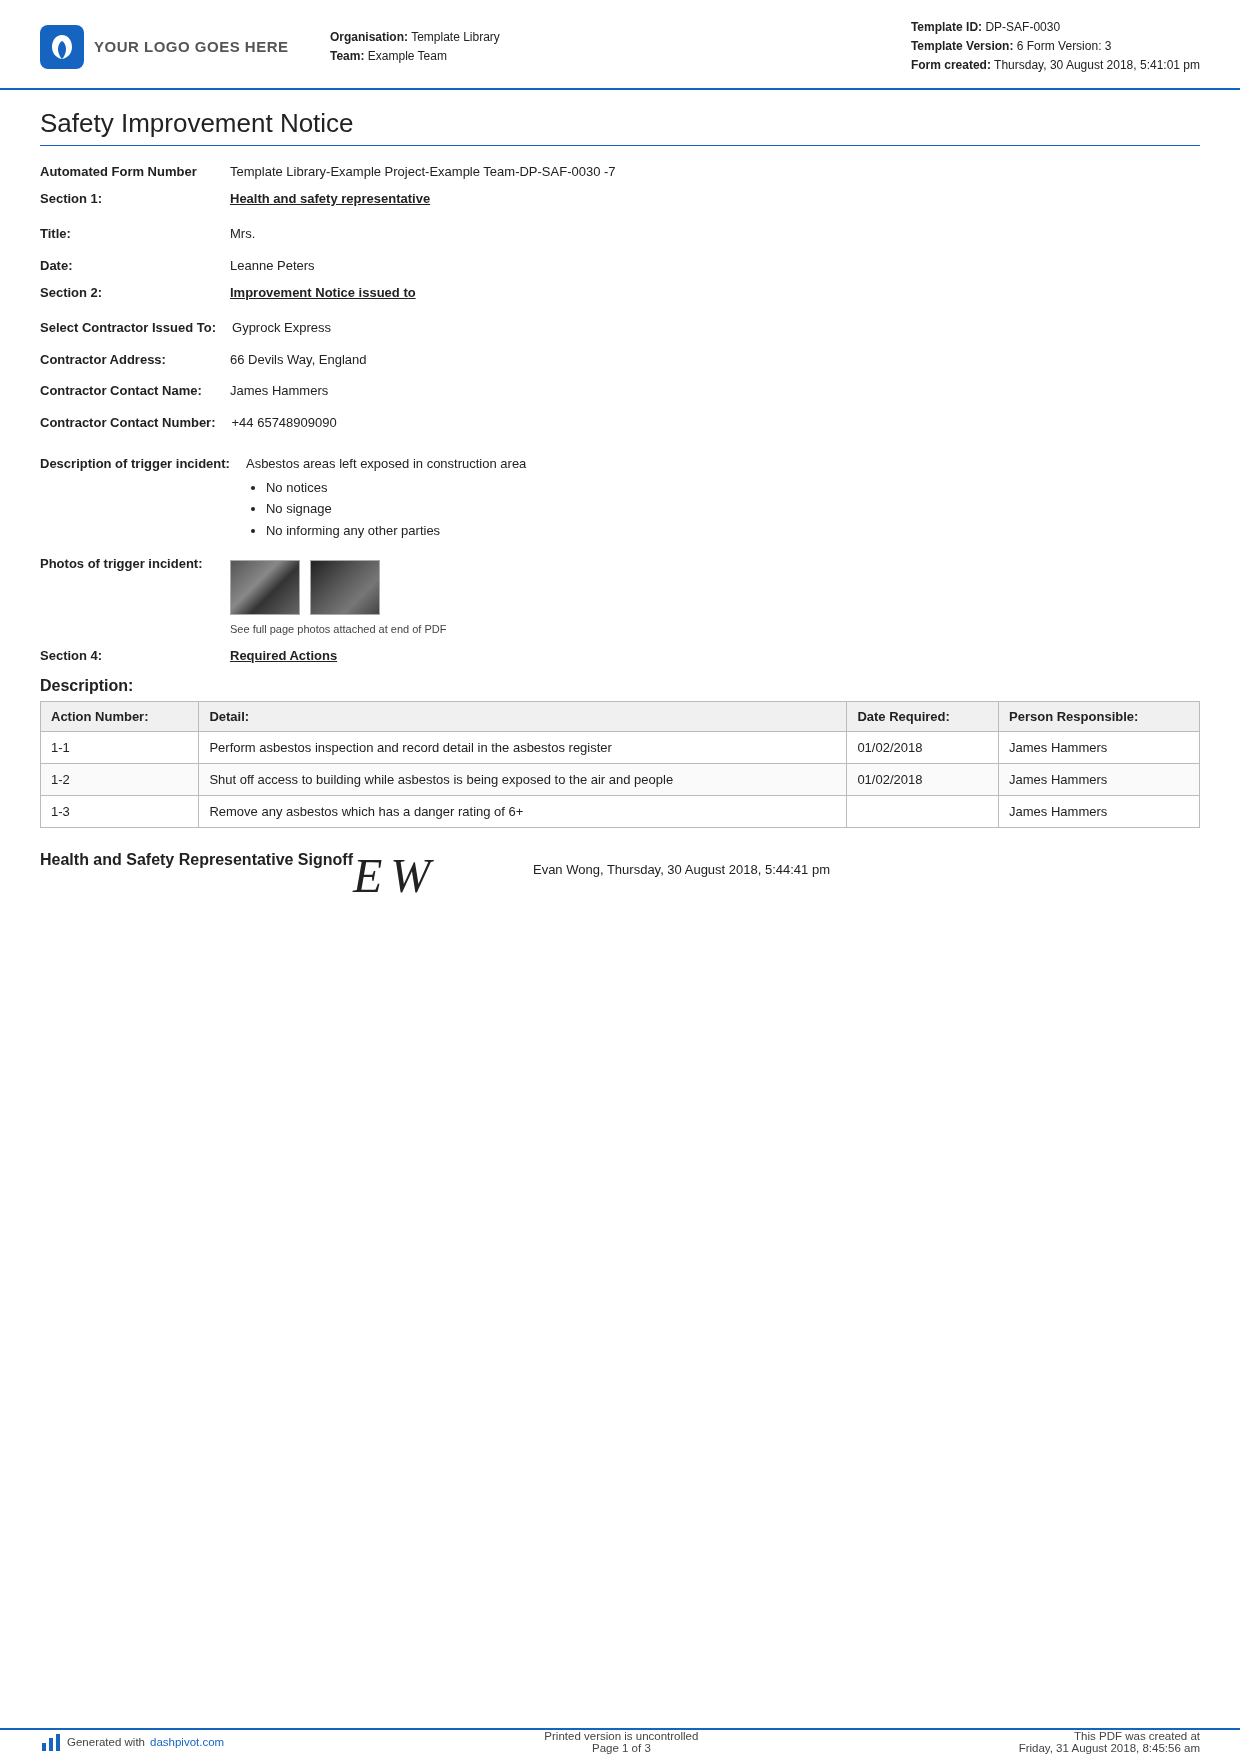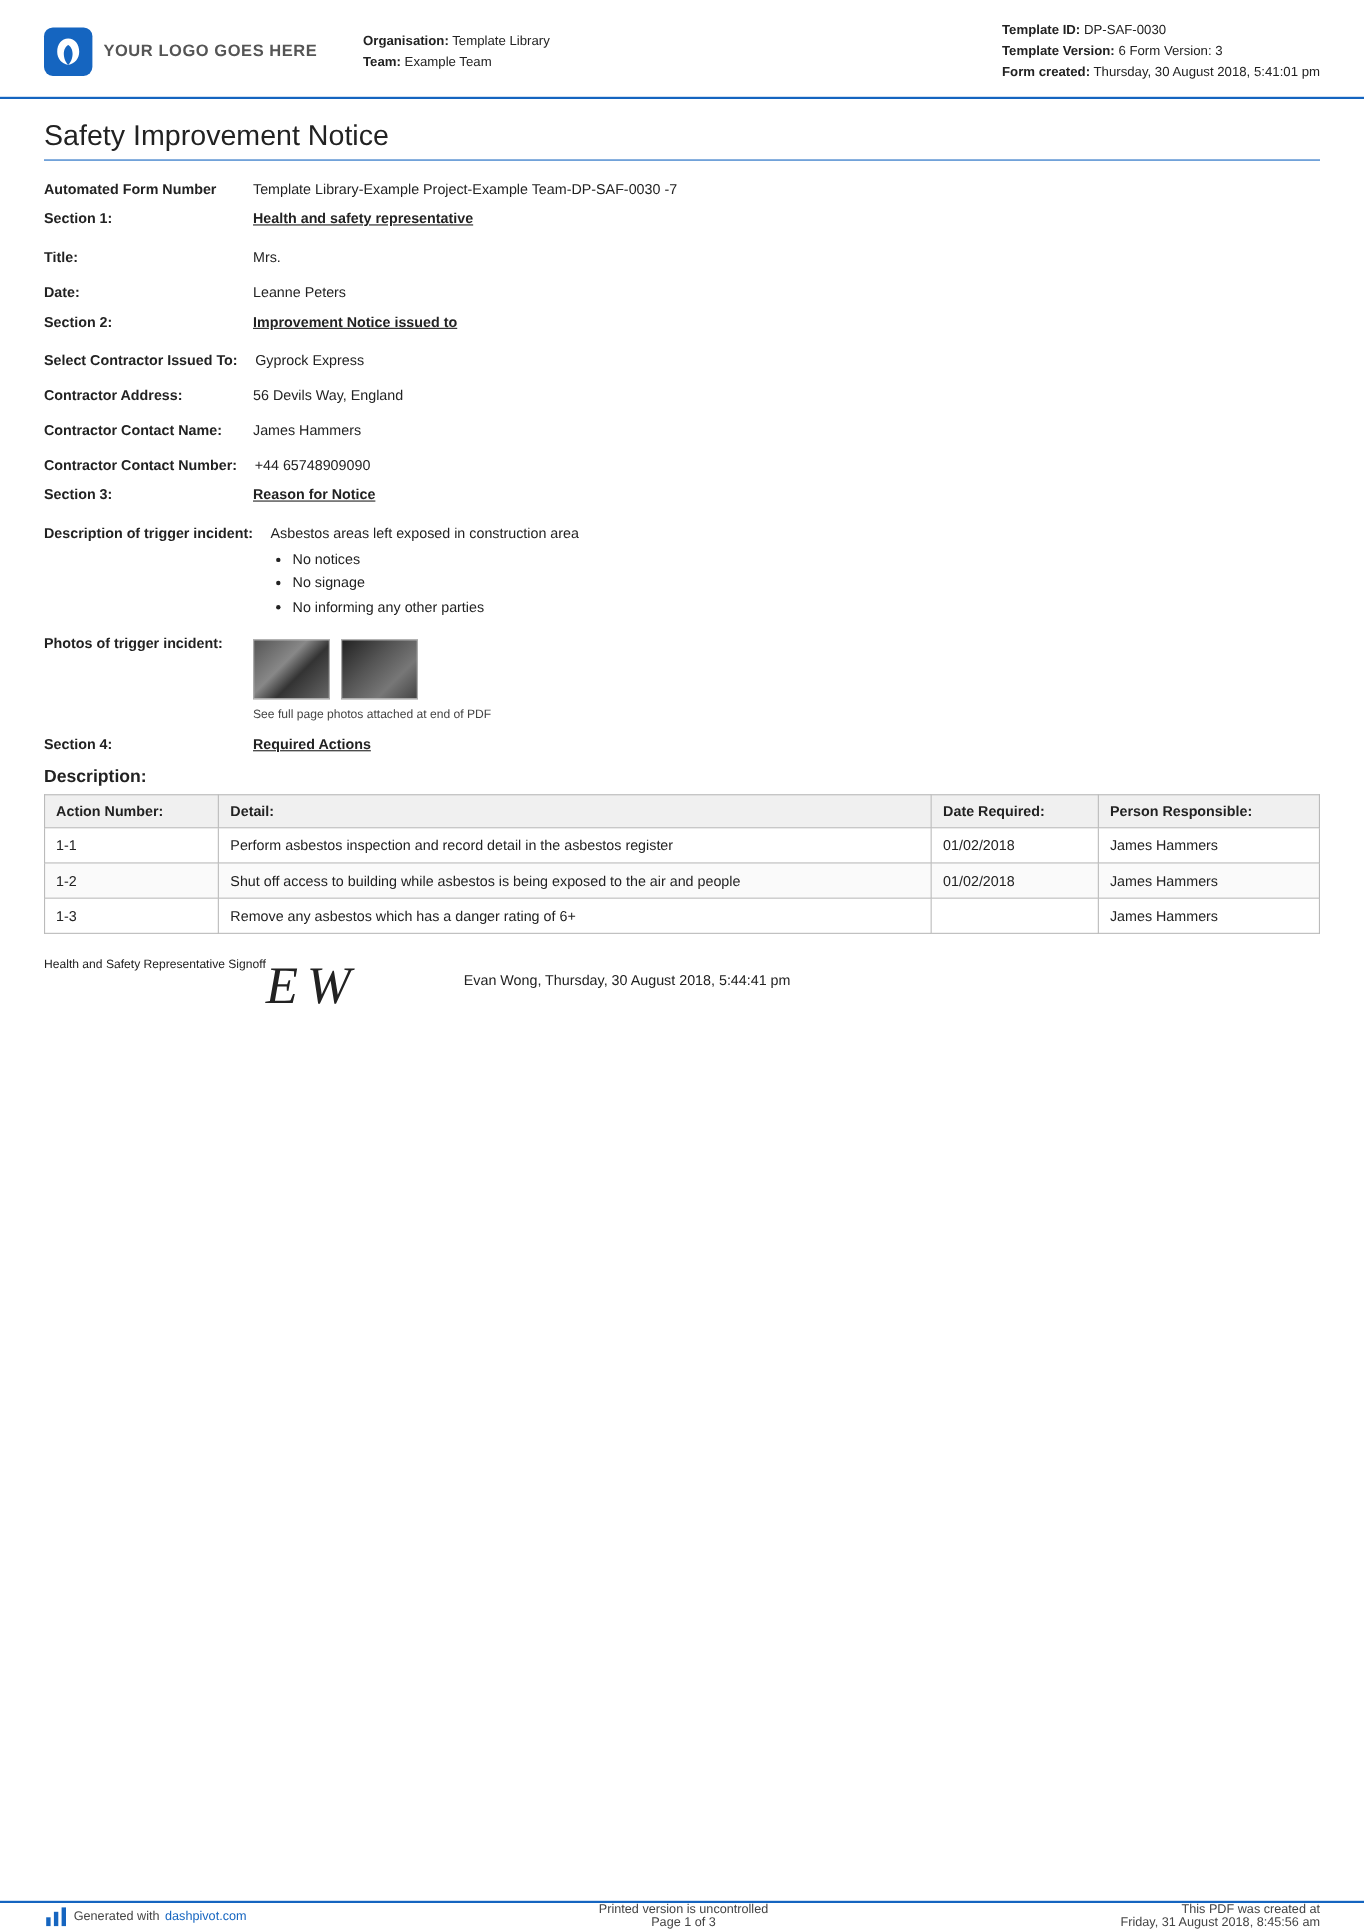--- a/index.html
+++ b/index.html
@@ -192,23 +192,23 @@
       background: #fafafa;
     }
 
     
     .signoff-row {
       display: flex;
       align-items: flex-start;
       margin-top: 20px;
     }
     .signoff-label {
-      font-weight: normal;
+      font-weight: bold;
       min-width: 190px;
-      font-size: 11px;
+      font-size: 16px;
       line-height: 1.5;
     }
     .signoff-signature {
       min-width: 160px;
       margin-right: 20px;
     }
     .signature-text {
       font-size: 48px;
       font-family: 'Georgia', serif;
       font-style: italic;
@@ -338,37 +338,33 @@
 
     <div class="spacer"></div>
 
     <div class="form-row">
       <div class="form-label">Select Contractor Issued To:</div>
       <div class="form-value">Gyprock Express</div>
     </div>
 
     <div class="form-row">
       <div class="form-label">Contractor Address:</div>
-      <div class="form-value">56 Devils Way, England</div>
+      <div class="form-value">66 Devils Way, England</div>
     </div>
 
     <div class="form-row">
       <div class="form-label">Contractor Contact Name:</div>
       <div class="form-value">James Hammers</div>
     </div>
 
     <div class="form-row">
       <div class="form-label">Contractor Contact Number:</div>
       <div class="form-value">+44 65748909090</div>
     </div>
 
-    <div class="section-row mt8">
-      <div class="section-label">Section 3:</div>
-      <div class="section-value">Reason for Notice</div>
-    </div>
 
     <div class="spacer"></div>
 
     <div class="form-row">
       <div class="form-label">Description of trigger incident:</div>
       <div class="form-value">
         <span>Asbestos areas left exposed in construction area</span>
         <ul class="bullet-list">
           <li>No notices</li>
           <li>No signage</li>

